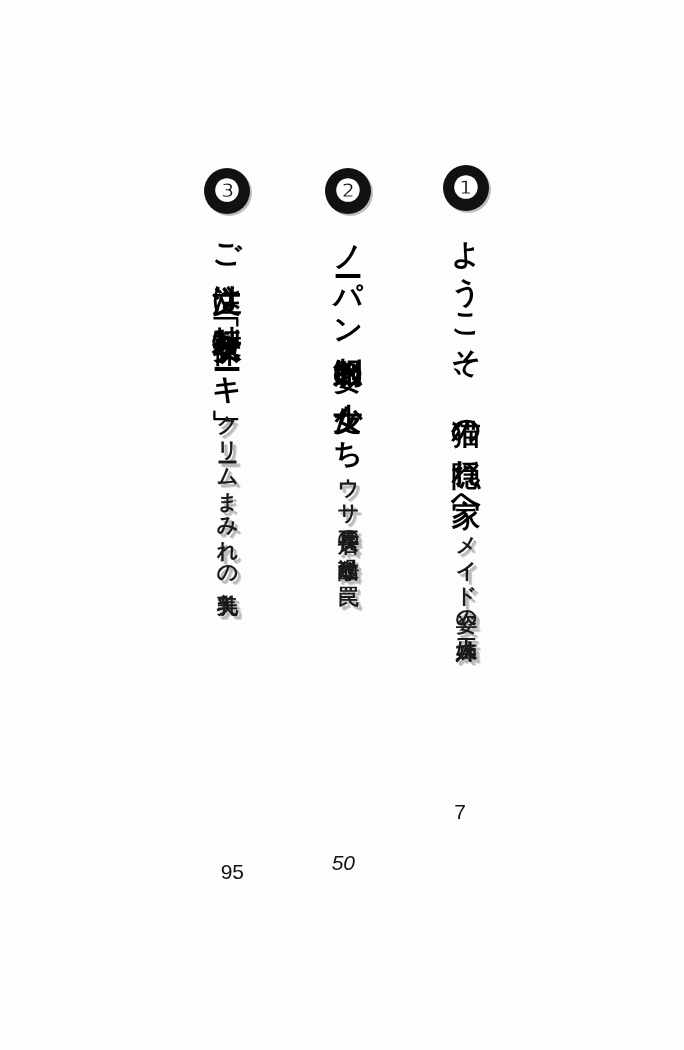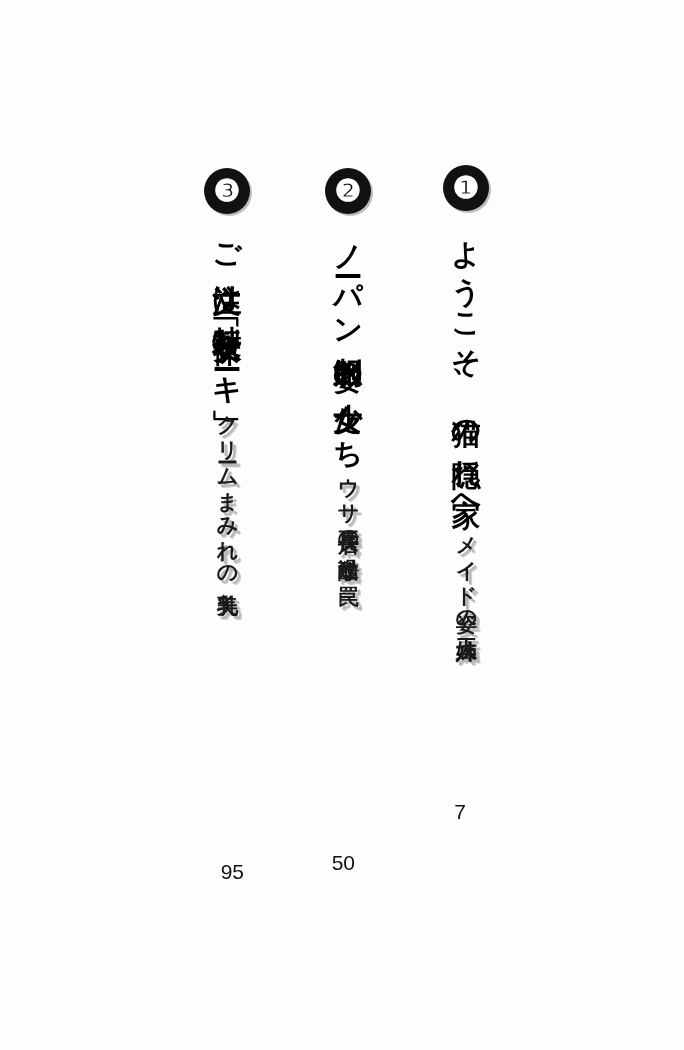--- a/index.html
+++ b/index.html
@@ -83,21 +83,21 @@
     font-weight: normal;
     color: #111111;
   }
 
   
   #entry-1 { right: 195px; top: 165px; }
   #entry-2 { right: 313px; top: 168px; }
   #entry-3 { right: 434px; top: 168px; }
 
   #pagenum-1 { right: 218px; top: 800px; }
-  #pagenum-2 { right: 329px; top: 851px; }
+  #pagenum-2 { right: 329px; top: 851px; font-style: italic; }
   #pagenum-3 { right: 440px; top: 860px; margin-left: 11px; }
 </style>
 </head>
 <body>
 
 <div id="page">
 
   <div class="toc-entry" id="entry-1">
     <div class="badge">❶</div>
     <div class="title-vertical">ようこそ、猫の隠れ家へ</div>

